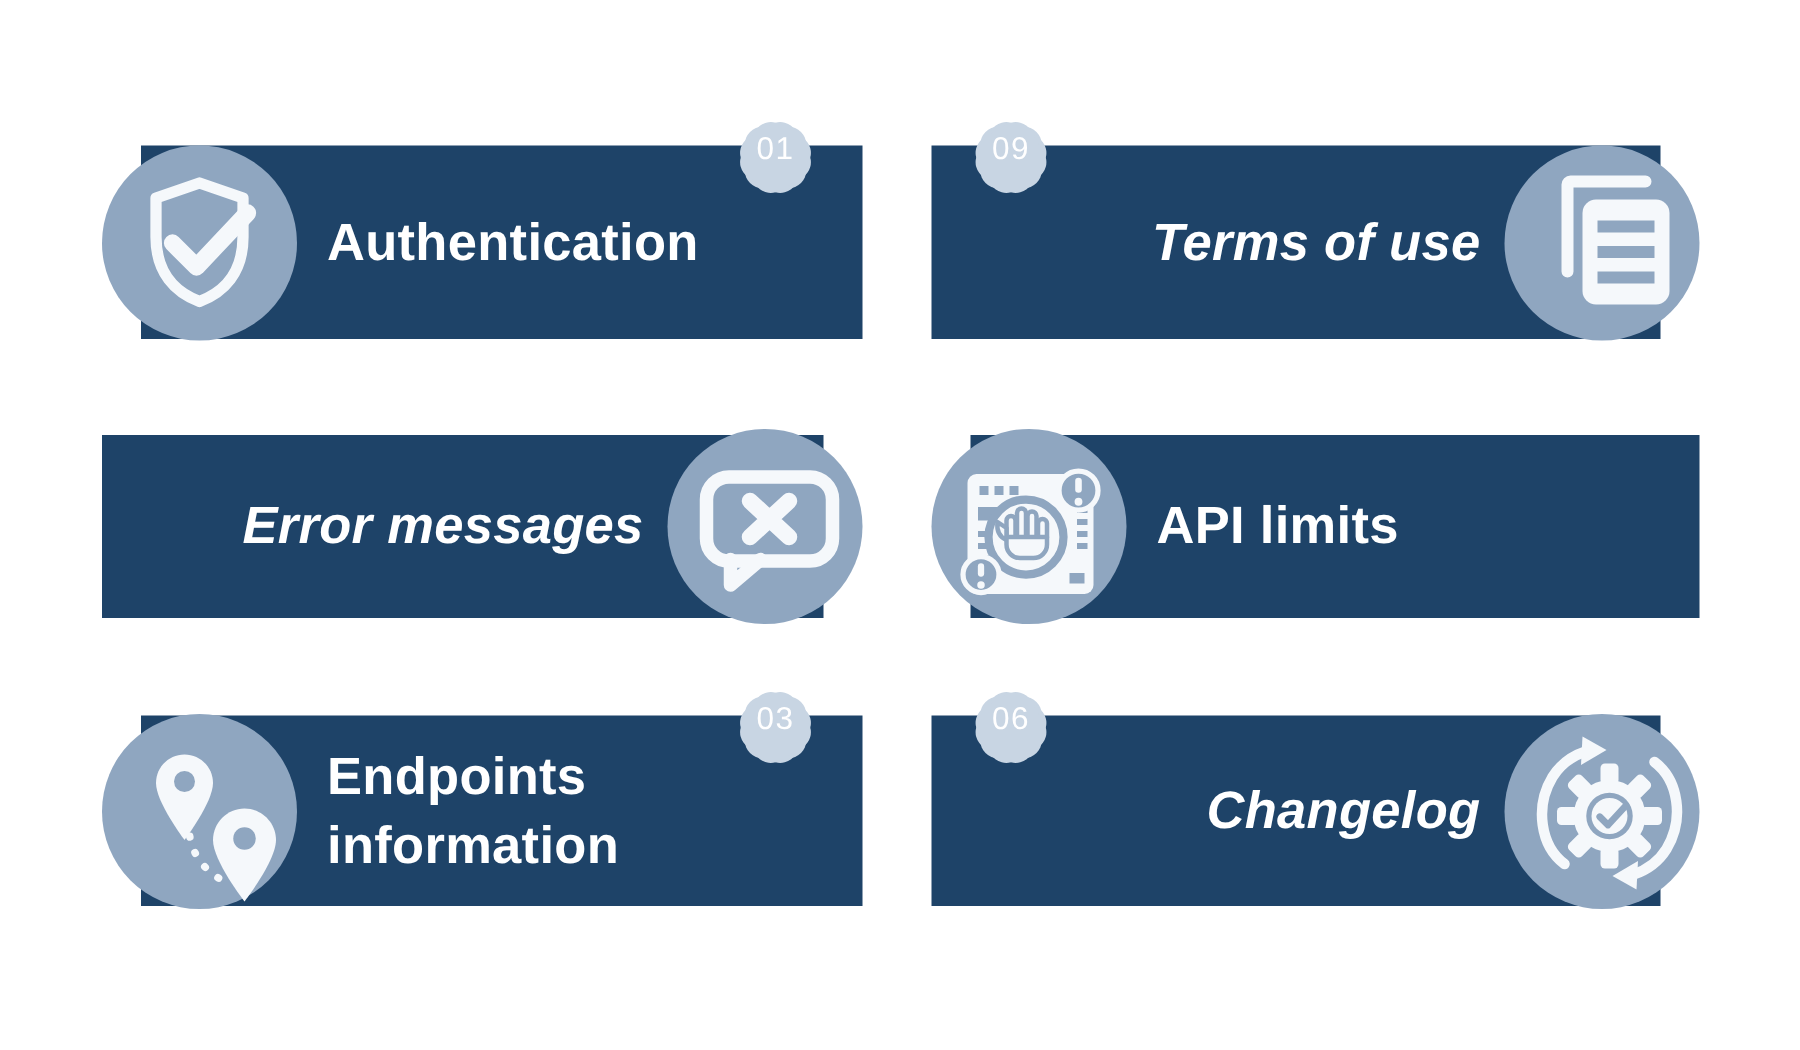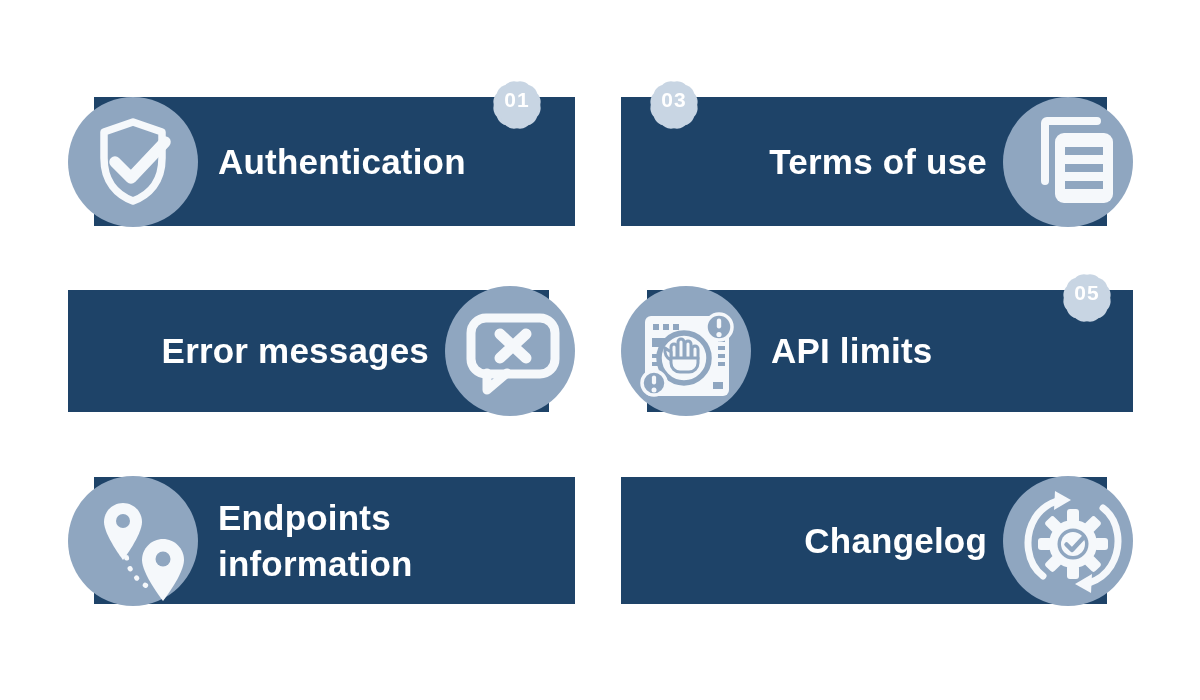--- a/index.html
+++ b/index.html
@@ -10,25 +10,25 @@
   .item.icon-left  .bar{left:26px;right:0;}
   .item.icon-right .bar{left:0;right:26px;}
   .circle{position:absolute;top:50%;transform:translateY(-50%);width:130px;height:130px;
           border-radius:50%;background:var(--circle);z-index:2;}
   .item.icon-left  .circle{left:0;}
   .item.icon-right .circle{right:0;}
   .circle svg{display:block;width:130px;height:130px;}
   .title{position:absolute;inset:0;z-index:2;display:flex;align-items:center;
          color:var(--title);font-weight:bold;font-size:35px;line-height:46px;letter-spacing:.2px;}
   .item.icon-left  .title{padding-left:150px;padding-right:20px;justify-content:flex-start;text-align:left;}
-  .item.icon-right .title{padding-right:146px;padding-left:20px;justify-content:flex-end;text-align:left;}
+  .item.icon-right .title{padding-right:146px;padding-left:20px;justify-content:flex-end;text-align:left;font-style:italic;}
   .badge{position:absolute;top:-22px;width:60px;height:60px;z-index:3;}
   .badge svg{position:absolute;inset:0;width:60px;height:60px;}
   .badge .num{position:absolute;inset:0;display:flex;align-items:center;justify-content:center;
-              padding-bottom:11px;color:var(--num);font-weight:bold;font-size:21px;letter-spacing:1px;}
+              padding-bottom:11px;color:var(--num);font-weight:normal;font-size:21px;letter-spacing:1px;}
   .seal-part{fill:var(--badge);}
   .ic-white{fill:var(--icw);}
   .ic-blue{fill:var(--circle);}
   .ic-stroke{stroke:var(--icw);fill:none;stroke-linecap:round;stroke-linejoin:round;}
   .ic-bstroke{stroke:var(--circle);stroke-linecap:round;stroke-linejoin:round;}
 </style>
 </head>
 <body>
 
 <div class="canvas">
@@ -63,21 +63,21 @@
         <rect class="ic-blue" x="62" y="84" width="38" height="8"></rect>
       </svg>
     </div>
     <div class="title">Terms of use</div>
     <div class="badge" style="left:23px">
       <svg viewBox="0 0 60 60">
         <rect class="seal-part" x="9.5" y="9.5" width="41" height="41" rx="12"></rect>
         <rect class="seal-part" x="9.5" y="9.5" width="41" height="41" rx="12" transform="rotate(30 30 30)"></rect>
         <rect class="seal-part" x="9.5" y="9.5" width="41" height="41" rx="12" transform="rotate(60 30 30)"></rect>
       </svg>
-      <span class="num">03</span>
+      <span class="num">09</span>
     </div>
   </div>
 
   <div class="item icon-right" style="left:68px;top:290px;width:507px;height:122px">
     <div class="bar"></div>
     <div class="circle">
       <svg viewBox="0 0 130 130">
         <rect class="ic-stroke" stroke-width="9" x="26" y="32" width="84" height="56" rx="15"></rect>
         <path class="ic-stroke" stroke-width="9" d="M42 87 L42 104 L62 87"></path>
         <path class="ic-stroke" stroke-width="11" d="M55 48 L81 72 M81 48 L55 72"></path>
@@ -115,42 +115,42 @@
         </g>
         <circle class="ic-blue" cx="98" cy="41" r="13" stroke="var(--icw)" stroke-width="3.5"></circle>
         <rect class="ic-white" x="95.8" y="32.5" width="4.4" height="10" rx="2.2"></rect>
         <circle class="ic-white" cx="98" cy="48.5" r="2.6"></circle>
         <circle class="ic-blue" cx="33" cy="97" r="12" stroke="var(--icw)" stroke-width="3.5"></circle>
         <rect class="ic-white" x="30.9" y="89.5" width="4.2" height="9" rx="2.1"></rect>
         <circle class="ic-white" cx="33" cy="104" r="2.5"></circle>
       </svg>
     </div>
     <div class="title">API limits</div>
-    <div class="badge" style="right:16px">
-      <svg viewBox="0 0 60 60">
-        <rect class="seal-part" x="9.5" y="9.5" width="41" height="41" rx="12"></rect>
-        <rect class="seal-part" x="9.5" y="9.5" width="41" height="41" rx="12" transform="rotate(30 30 30)"></rect>
-        <rect class="seal-part" x="9.5" y="9.5" width="41" height="41" rx="12" transform="rotate(60 30 30)"></rect>
-      </svg>
-      <span class="num">05</span>
-    </div>
   </div>
 
   <div class="item icon-left" style="left:68px;top:477px;width:507px;height:127px">
     <div class="bar"></div>
     <div class="circle">
       <svg viewBox="0 0 130 130">
         <path class="ic-stroke" stroke-width="5" stroke-dasharray="0.5 11" d="M58 70 Q 56 100 86 114"></path>
         <path class="ic-white" d="M55 27 c-10.5 0 -19 8.5 -19 19 c0 13 19 38 19 38 c0 0 19 -25 19 -38 c0 -10.5 -8.5 -19 -19 -19 z"></path>
         <circle class="ic-blue" cx="55" cy="45" r="7"></circle>
         <path class="ic-white" d="M95 63 c-11.5 0 -21 9.5 -21 21 c0 14 21 41 21 41 c0 0 21 -27 21 -41 c0 -11.5 -9.5 -21 -21 -21 z"></path>
         <circle class="ic-blue" cx="95" cy="83" r="7.5"></circle>
       </svg>
     </div>
     <div class="title">Endpoints information</div>
+    <div class="badge" style="right:28px">
+      <svg viewBox="0 0 60 60">
+        <rect class="seal-part" x="9.5" y="9.5" width="41" height="41" rx="12"></rect>
+        <rect class="seal-part" x="9.5" y="9.5" width="41" height="41" rx="12" transform="rotate(30 30 30)"></rect>
+        <rect class="seal-part" x="9.5" y="9.5" width="41" height="41" rx="12" transform="rotate(60 30 30)"></rect>
+      </svg>
+      <span class="num">03</span>
+    </div>
   </div>
 
   <div class="item icon-right" style="left:621px;top:477px;width:512px;height:127px">
     <div class="bar"></div>
     <div class="circle">
       <svg viewBox="0 0 130 130">
         <g class="ic-white">
           <rect x="64" y="33" width="12" height="14" rx="3"></rect>
           <rect x="64" y="33" width="12" height="14" rx="3" transform="rotate(45 70 68)"></rect>
           <rect x="64" y="33" width="12" height="14" rx="3" transform="rotate(90 70 68)"></rect>
@@ -164,15 +164,23 @@
         <circle class="ic-blue" cx="70" cy="68" r="15.5"></circle>
         <circle class="ic-white" cx="70" cy="68" r="12"></circle>
         <path class="ic-bstroke" fill="none" stroke-width="4.5" d="M63.5 68.5 l5.5 5.5 l12 -13"></path>
         <path class="ic-stroke" stroke-width="7" d="M40 100 C 24 88, 20 62, 32 42 C 37 34, 45 28, 54 25"></path>
         <polygon class="ic-white" points="52,15 68,24 51,34"></polygon>
         <path class="ic-stroke" stroke-width="7" d="M100 32 C 116 44, 120 70, 108 90 C 103 98, 95 104, 86 107"></path>
         <polygon class="ic-white" points="88,117 72,108 89,98"></polygon>
       </svg>
     </div>
     <div class="title">Changelog</div>
+    <div class="badge" style="left:23px">
+      <svg viewBox="0 0 60 60">
+        <rect class="seal-part" x="9.5" y="9.5" width="41" height="41" rx="12"></rect>
+        <rect class="seal-part" x="9.5" y="9.5" width="41" height="41" rx="12" transform="rotate(30 30 30)"></rect>
+        <rect class="seal-part" x="9.5" y="9.5" width="41" height="41" rx="12" transform="rotate(60 30 30)"></rect>
+      </svg>
+      <span class="num">06</span>
+    </div>
   </div>
 
 </div>
 
 </body></html>

